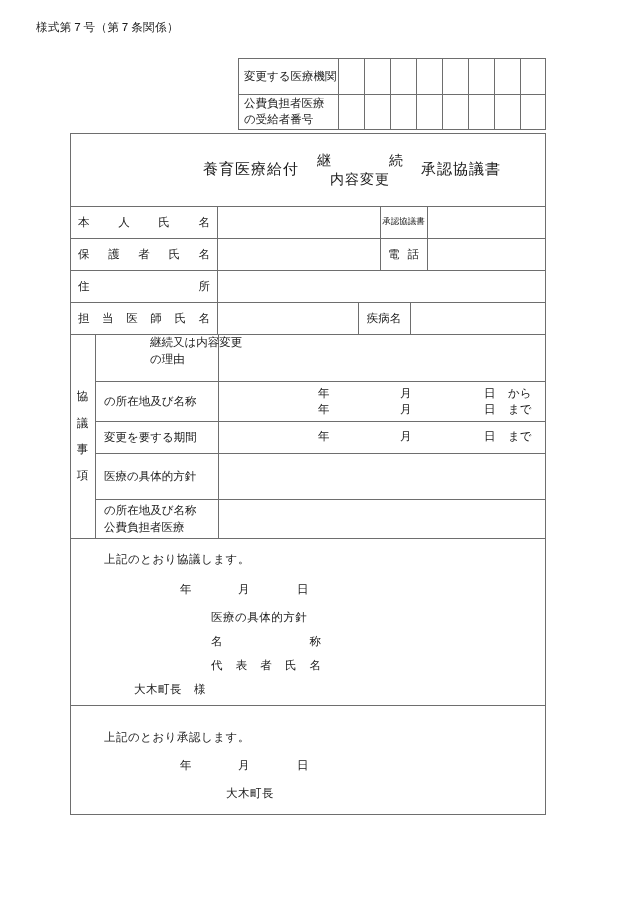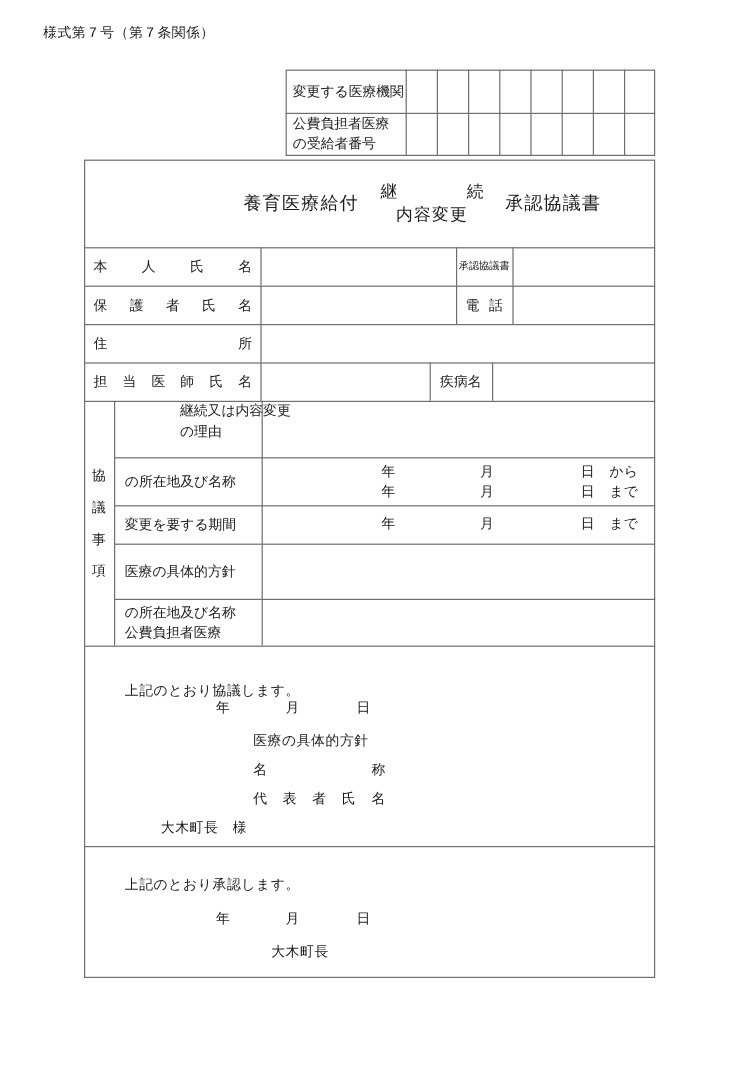--- a/index.html
+++ b/index.html
@@ -293,21 +293,21 @@
 
   <div style="position:absolute; left:104px; top:499px; width:110px; height:39px;
               display:flex; flex-direction:column; justify-content:center;
               font-size:11.5px; line-height:1.45;">
     <span>の所在地及び名称</span>
     <span>公費負担者医療</span>
   </div>
   <div class="cell-text left" style="left:226px; top:499px; width:312px; height:39px;"></div>
   <div class="hline" style="left:70px; top:538px; width:476px;"></div>
 
-  <div class="narrative" style="left:104px; top:552px;margin-top:16px;">上記のとおり協議します。</div>
+  <div class="narrative" style="left:104px; top:552px;">上記のとおり協議します。</div>
 
   <div style="position:absolute; left:180px; top:582px; width:160px; height:16px; font-size:11.5px;">
     <span style="position:absolute; left:0px;">年</span>
     <span style="position:absolute; left:58px;">月</span>
     <span style="position:absolute; left:117px;">日</span>
   </div>
 
   <div class="narrative" style="left:211px; top:610px;">医療の具体的方針</div>
 
   <div style="position:absolute; left:211px; top:634px; width:110px; height:16px; font-size:11.5px;

